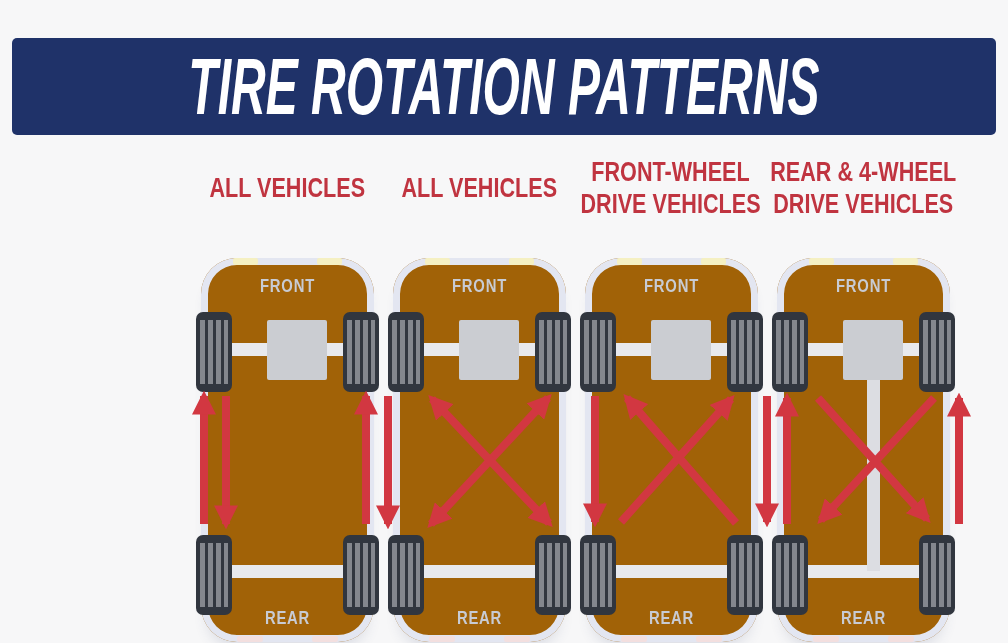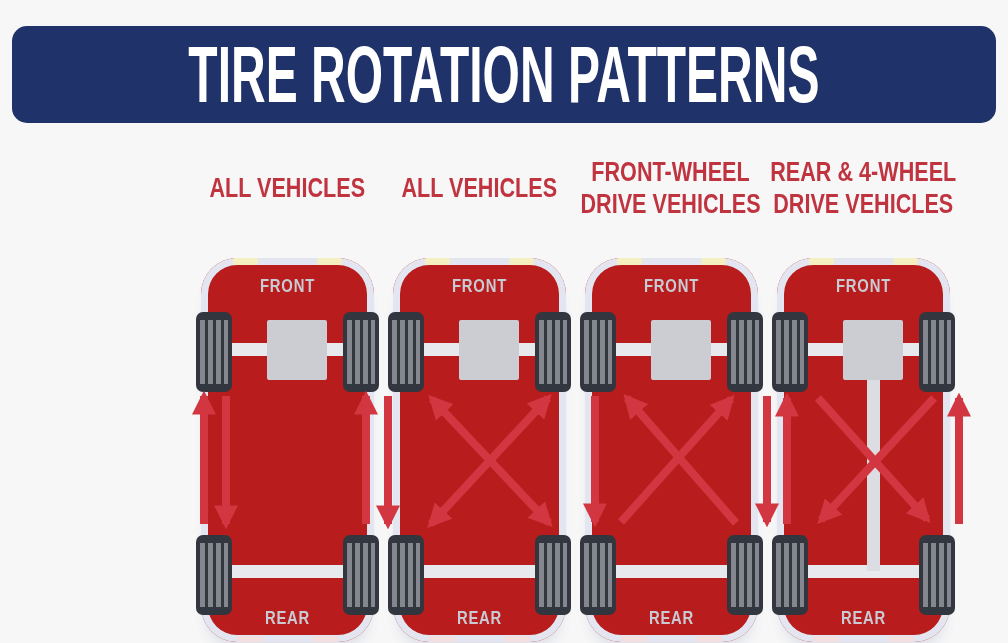--- a/index.html
+++ b/index.html
@@ -13,23 +13,23 @@
   html,body{width:1008px;height:643px;}
   body{
     font-family:"Liberation Sans", sans-serif;
     background:var(--background);
     overflow:hidden;
   }
   .stage{position:relative;width:1008px;height:643px;background:var(--background);}
 
   
   .banner{
-    position:absolute;left:12px;right:12px;top:8px;height:97px;
-    background:var(--navy);border-radius:15px;
-    display:flex;align-items:center;justify-content:center;
+    position:absolute;left:12px;right:12px;top:20px;height:97px;
+    background:var(--navy);border-radius:5px;
+    display:flex;align-items:center;justify-content:center;font-style:italic;
   }
   .banner-title{
     color:var(--title_text);font-weight:700;font-size:80px;line-height:1;
     white-space:nowrap;transform:scaleX(0.60);letter-spacing:0px;
   }
 
   
   .panels{
     position:absolute;top:135px;left:40px;right:49px;
     display:flex;justify-content:flex-end;
@@ -37,21 +37,21 @@
   .panel{width:192px;display:flex;flex-direction:column;align-items:center;}
   .panel-header{
     height:70px;display:flex;flex-direction:column;justify-content:center;align-items:center;
     color:var(--header_red);font-weight:700;font-size:27px;line-height:32px;
     white-space:nowrap;transform:scaleX(0.80);text-align:center;
   }
 
   
   .car{
     position:relative;margin-top:35px;width:173px;height:384px;
-    background:#b91c1c;border-radius:36px;
+    background:#a16207;border-radius:36px;
     box-shadow: inset 0 0 0 7px var(--body_border), 0 12px 14px -6px rgba(60,70,110,0.14);
   }
   .car-label{
     position:absolute;left:0;width:100%;text-align:center;
     color:var(--label_gray);font-weight:700;font-size:19px;letter-spacing:1px;
     transform:scaleX(0.78);
   }
   .car-label.front{top:17px;}
   .car-label.rear{bottom:13px;}
 

